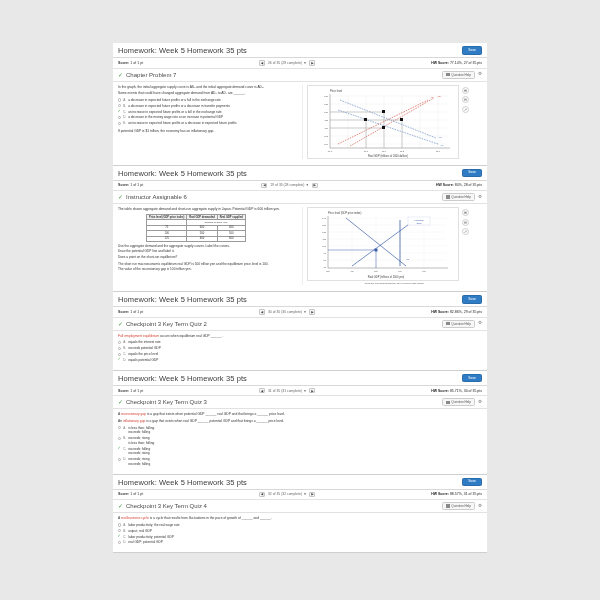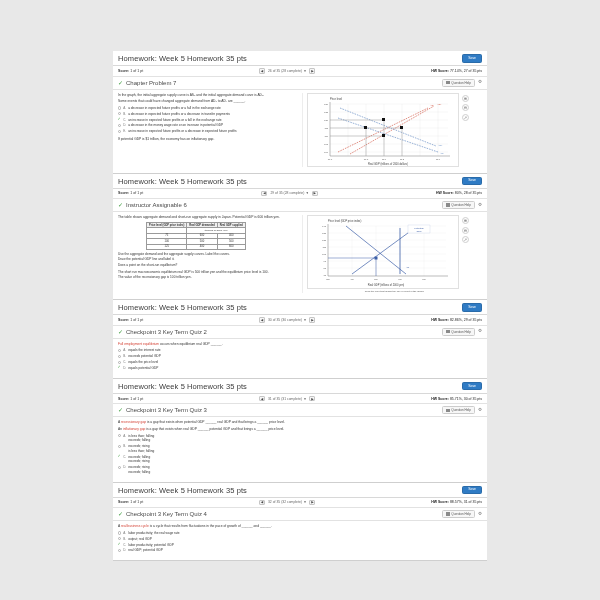--- a/index.html
+++ b/index.html
@@ -5,21 +5,21 @@
   * { box-sizing: border-box; }
   html, body { margin:0; padding:0; }
   body {
     width:600px; height:600px;
     background:#e8e8e8;
     font-family:"Liberation Sans", sans-serif;
     font-size:4px;
     color:#222;
     overflow:hidden;
   }
-  .page { position:absolute; left:113px; top:51px; width:374px; }
+  .page { position:absolute; left:113px; top:43px; width:374px; }
 
   .hw-block { background:#ffffff; border-bottom:1px solid #cfcfcf; padding:0; }
 
   
   .title-bar {
     display:flex; align-items:center; justify-content:space-between;
     padding:3px 5px 2px 5px;
     border-bottom:1px solid #d8d8d8;
   }
   .hw-title { font-size:7.5px; color:#3b3b3b; font-weight:400; letter-spacing:.1px; }

